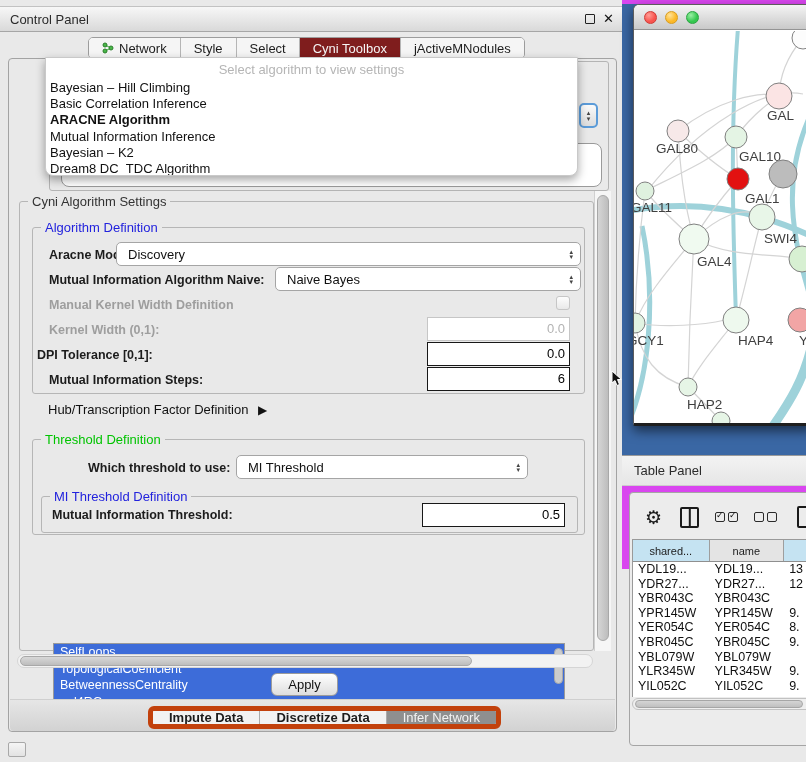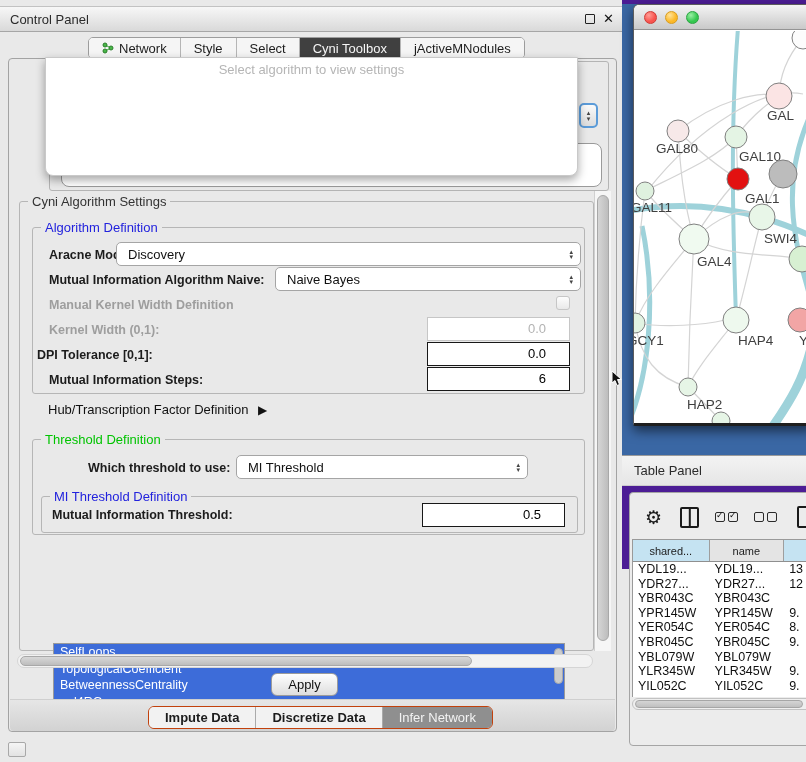--- a/index.html
+++ b/index.html
@@ -15,21 +15,21 @@
   .titlebar .tb-text { font-size:13px; color:#2b2b2b; padding-left:10px; }
   .tb-icons { position:absolute; right:8px; top:0; height:100%; display:flex; align-items:center; gap:8px; }
   .float-ic { width:10px; height:10px; border:1.6px solid #222; border-radius:1px; display:inline-block; }
   .close-ic { font-size:13px; font-weight:bold; color:#111; line-height:10px; }
 
   .tabstrip { position:absolute; left:88px; top:37px; height:22px; display:flex;
     border:1px solid #9c9c9c; border-radius:5px; overflow:hidden; background:#f5f5f5; }
   .tab { font-size:13px; color:#1d1d1d; padding:0 13px; display:flex; align-items:center; gap:5px;
     border-right:1px solid #b5b5b5; background:#f5f5f5; white-space:nowrap; }
   .tab:last-child { border-right:none; }
-  .tab.sel { background:#404040; color:#f5f5f5; }
+  .tab.sel { background:#7f1d1d; color:#f5f5f5; }
 
   .main-panel { position:absolute; left:8px; top:58px; width:609px; height:674px;
     border:1px solid #a3a3a3; border-radius:4px; background:#e9e9e9; }
 
   
   .hid-group { position:absolute; left:40px; top:2px; width:560px; height:130px;
     border:1px solid #b4b4b4; border-radius:3px; }
   .hid-combo { position:absolute; left:52px; top:84px; width:541px; height:44px;
     border:1px solid #9a9a9a; border-radius:8px; background:#fff; overflow:hidden;
     font-size:13px; color:#b5b5b5; padding:6px 0 0 30px; }
@@ -51,21 +51,21 @@
   .fs-legend { position:absolute; top:-8px; left:8px; background:#e9e9e9; padding:0 4px;
     font-size:13px; white-space:nowrap; }
   .lg-black { color:#333; } .lg-blue { color:#2222dd; } .lg-green { color:#00c400; }
 
   .flabel { position:absolute; font-size:12.5px; font-weight:bold; color:#1c1c1c; white-space:nowrap; }
   .flabel.dis { color:#9e9e9e; }
   .combo { position:absolute; background:#fff; border:1px solid #a5a5a5; border-radius:5px;
     display:flex; align-items:center; font-size:13px; color:#111; padding-left:11px; }
   .combo .spin { margin-left:auto; display:flex; flex-direction:column; align-items:center;
     font-size:7px; color:#444; line-height:5.5px; padding-right:7px; }
-  .nfield { position:absolute; background:#fff; font-size:13px; text-align:right; padding:3px 23px 0 0; }
+  .nfield { position:absolute; background:#fff; font-size:13px; text-align:right; padding:3px 4px 0 0; }
   .nfield.strong { border:1.5px solid #181818; color:#000; }
   .nfield.dis { border:1px solid #c6c6c6; color:#b3b3b3; }
   .chk { position:absolute; width:14px; height:14px; border:1px solid #c6c6c6; border-radius:3px;
     background:linear-gradient(#fdfdfd,#e9e9e9); }
   .plain-row { position:absolute; font-size:13px; color:#111; white-space:nowrap; }
 
   .attr-list { position:absolute; left:44px; top:584px; width:512px; height:67px;
     border:1px solid #9a9a9a; background:#3d6cd9; overflow:hidden; }
   .attr-item { font-size:12.5px; color:#fff; line-height:16.6px; padding-left:6px; background:#3d6cd9; }
   .attr-vthumb { position:absolute; right:1px; top:4px; width:9px; height:36px; border-radius:5px; background:#ccc; border:1px solid #aaa; }
@@ -79,31 +79,31 @@
   .hthumb { position:absolute; left:2px; top:1px; width:452px; height:10px; border-radius:6px;
     background:linear-gradient(#d8d8d8,#bdbdbd); border:1px solid #a8a8a8; }
 
   .apply-btn { position:absolute; left:262px; top:614px; width:67px; height:23px;
     background:linear-gradient(#fefefe,#dedede); border:1px solid #9b9b9b; border-radius:6px;
     font-size:13px; color:#111; display:flex; align-items:center; justify-content:center; }
   .bottom-band { position:absolute; left:1px; top:640px; width:605px; height:32px;
     background:linear-gradient(#e6e6e6,#d2d2d2); border-top:1px solid #cfcfcf; border-radius:0 0 4px 4px; }
 
   .btabs { position:absolute; left:148px; top:706px; height:23px; display:flex;
-    border:1px solid #c2410c; border-radius:6px; overflow:hidden; z-index:5; }
+    border:5px solid #c2410c; border-radius:6px; overflow:hidden; z-index:5; }
   .btab { font-size:13px; font-weight:bold; color:#1c1c1c; background:#f2f2f2; padding:0 16px;
     display:flex; align-items:center; border-right:1px solid #aaa; white-space:nowrap; }
   .btab:last-child { border-right:none; }
   .btab.sel { background:#8f8f8f; color:#f3f3f3; font-weight:normal; }
 
   .mini-ic { position:absolute; left:8px; top:742px; width:18px; height:15px;
     border:1px solid #a8a8a8; border-radius:2px; background:linear-gradient(#f5f5f5,#e2e2e2); }
 
   
-  .right-area { position:absolute; left:622px; top:0; width:184px; height:569px; background:#4c1d95; }
+  .right-area { position:absolute; left:622px; top:0; width:184px; height:569px; background:#d946ef; }
   .desktop { position:absolute; left:0; top:4px; width:184px; height:451px; background:#3a67a4; }
   .net-window { position:absolute; left:11px; top:4px; width:180px; height:422px;
     border:1px solid #5c5c5c; border-bottom:3px solid #1f1f1f; border-radius:6px 6px 2px 2px;
     box-shadow:0 5px 12px rgba(0,0,0,.55); background:#fff; overflow:hidden; }
   .net-title { height:25px; background:linear-gradient(#f4f4f4,#c9c9c9); border-bottom:1px solid #949494;
     display:flex; align-items:center; padding-left:10px; gap:8px; }
   .light { width:13px; height:13px; border-radius:50%; }
   .light.red { background:radial-gradient(circle at 35% 30%, #ff9d96, #f8544e 60%); border:1px solid #ce3a35; }
   .light.yellow { background:radial-gradient(circle at 35% 30%, #ffe39a, #fcb827 60%); border:1px solid #d89c1e; }
   .light.green { background:radial-gradient(circle at 35% 30%, #9bf0a5, #35c74f 60%); border:1px solid #2aa441; }
@@ -280,20 +280,28 @@
     <div class="btabs">
       <div class="btab">Impute Data</div>
       <div class="btab">Discretize Data</div>
       <div class="btab sel">Infer Network</div>
     </div>
 
     <div class="mini-ic"></div>
 
     <div class="popup">
       <div class="popup-head">Select algorithm to view settings</div>
+      <div id="algo-items">
+          <div class="algo-item">Bayesian – Hill Climbing</div>
+          <div class="algo-item">Basic Correlation Inference</div>
+          <div class="algo-item sel">ARACNE Algorithm</div>
+          <div class="algo-item">Mutual Information Inference</div>
+          <div class="algo-item">Bayesian – K2</div>
+          <div class="algo-item">Dream8 DC_TDC Algorithm</div>
+        </div>
     </div>
   </div>
 
   <div class="right-area">
     <div class="desktop"></div>
 
     <div class="net-window">
       <div class="net-title">
         <span class="light red"></span>
         <span class="light yellow"></span>

